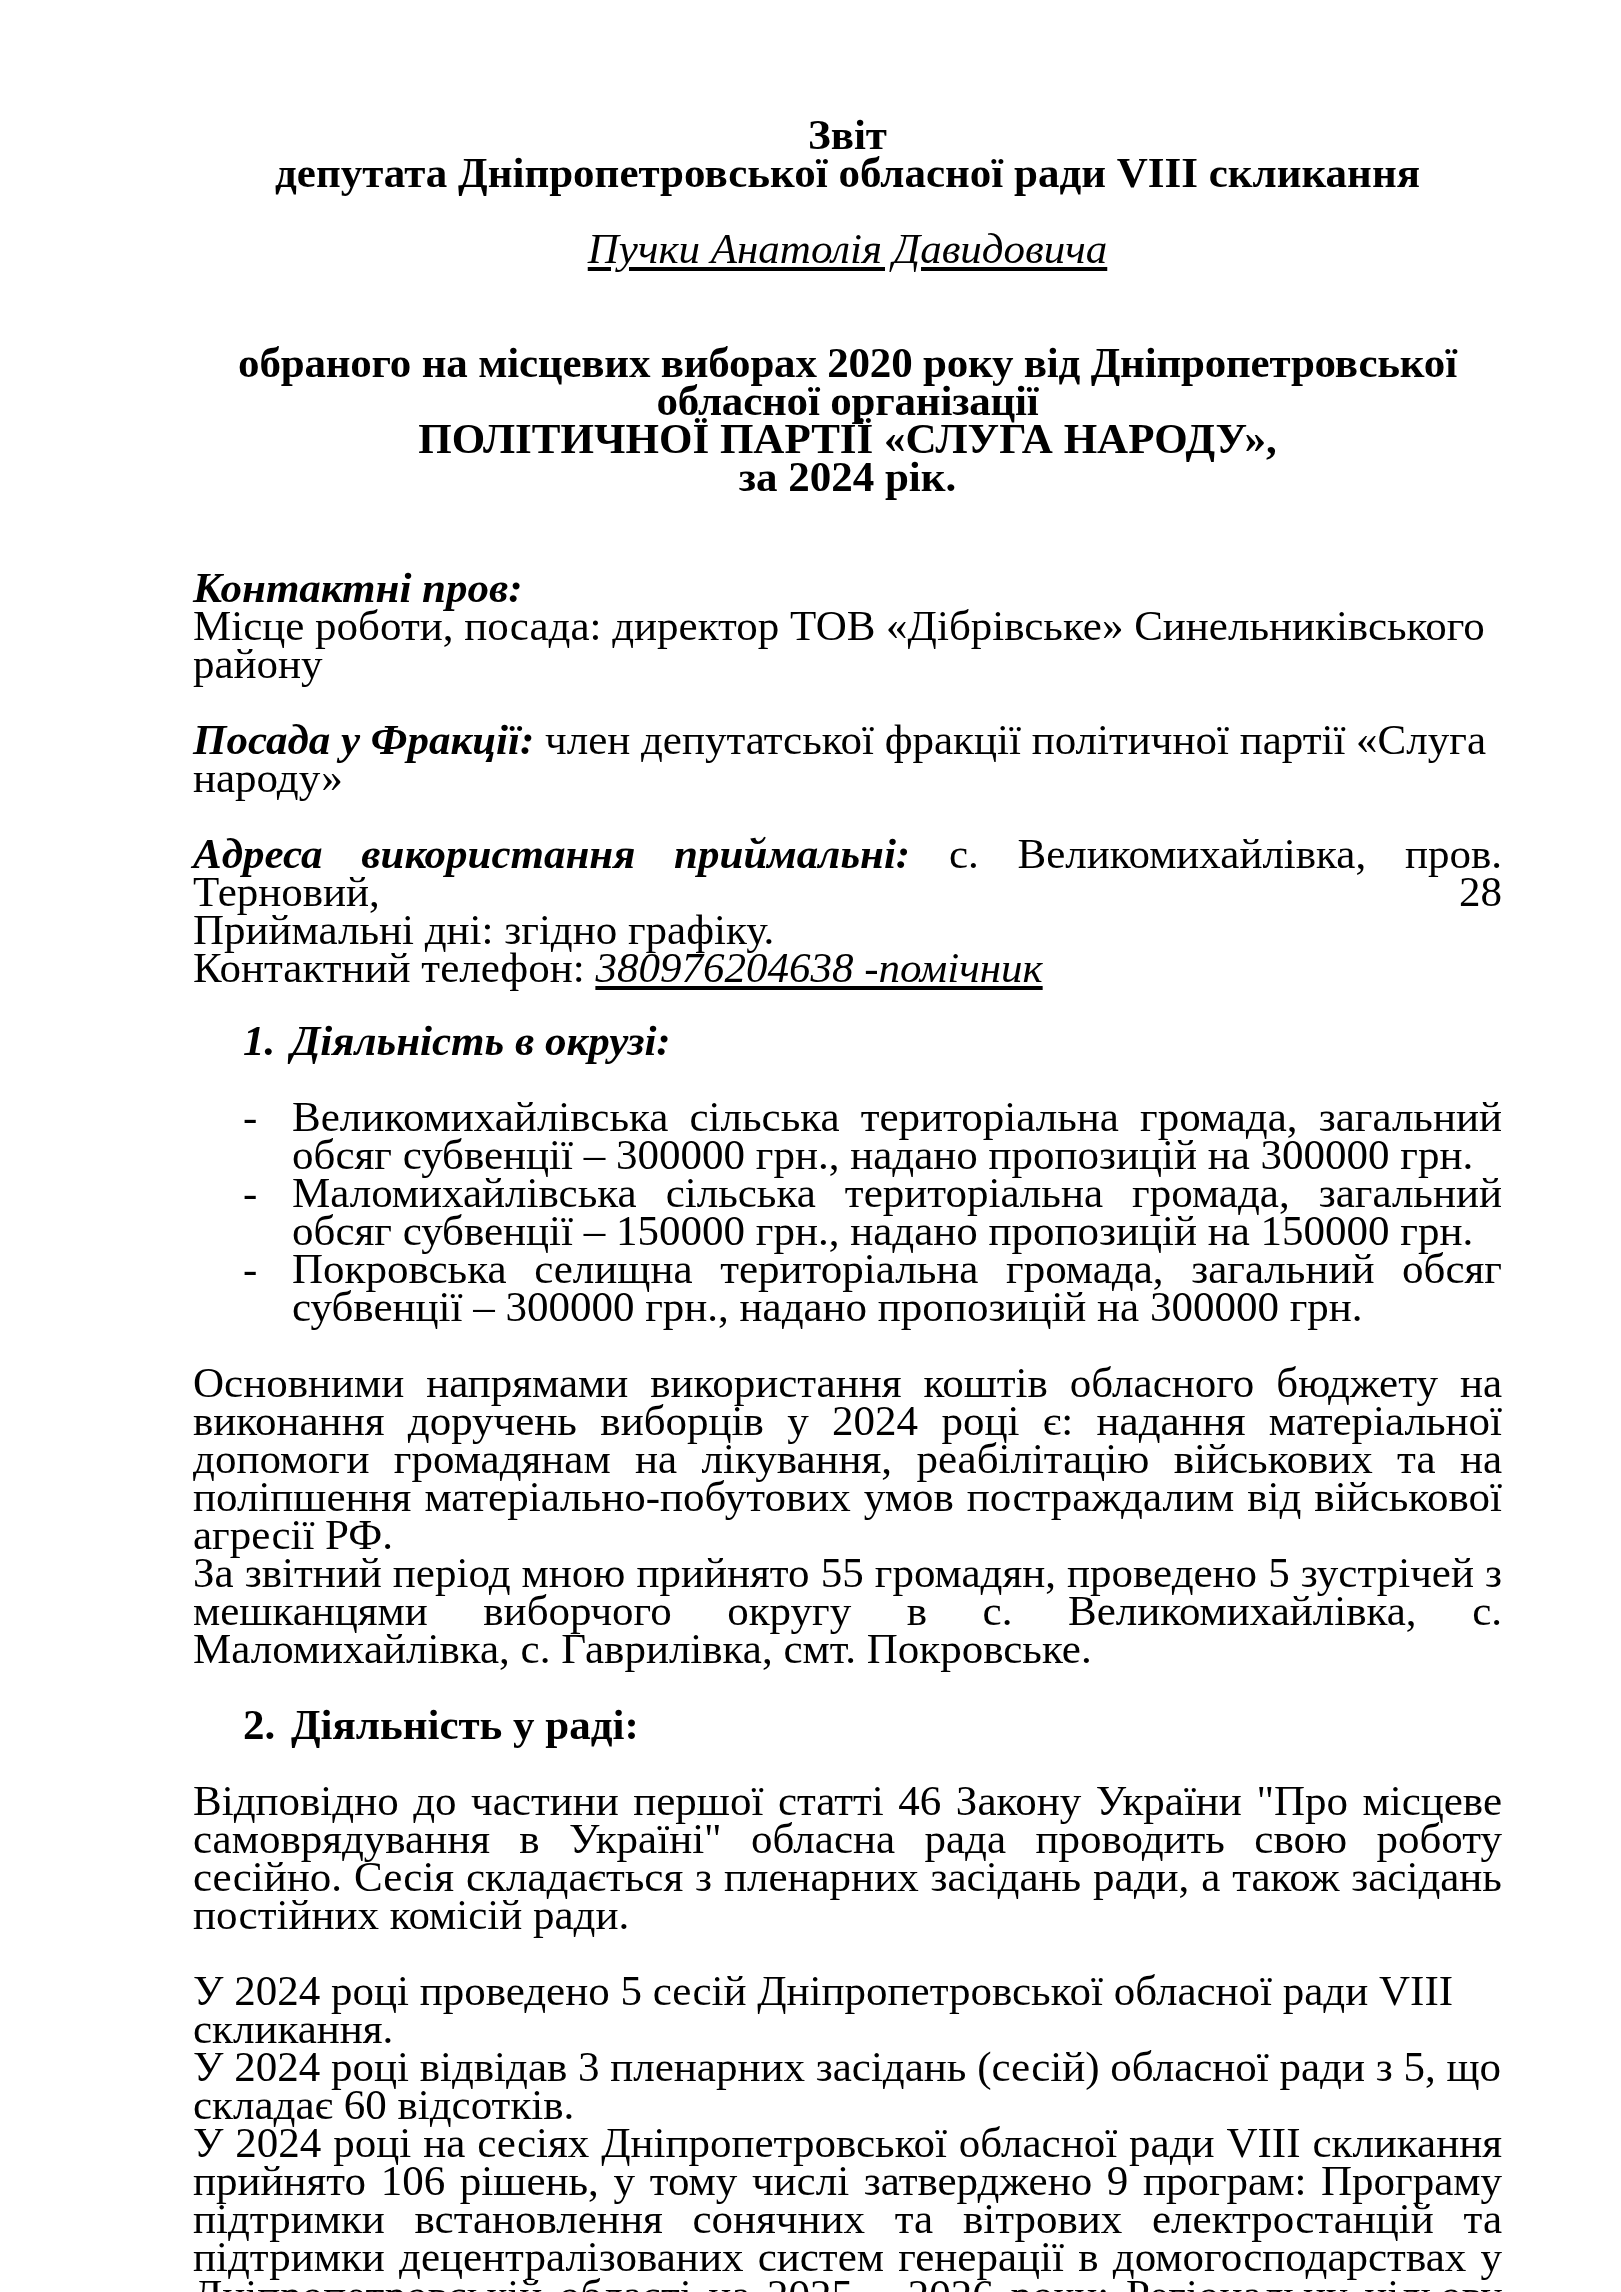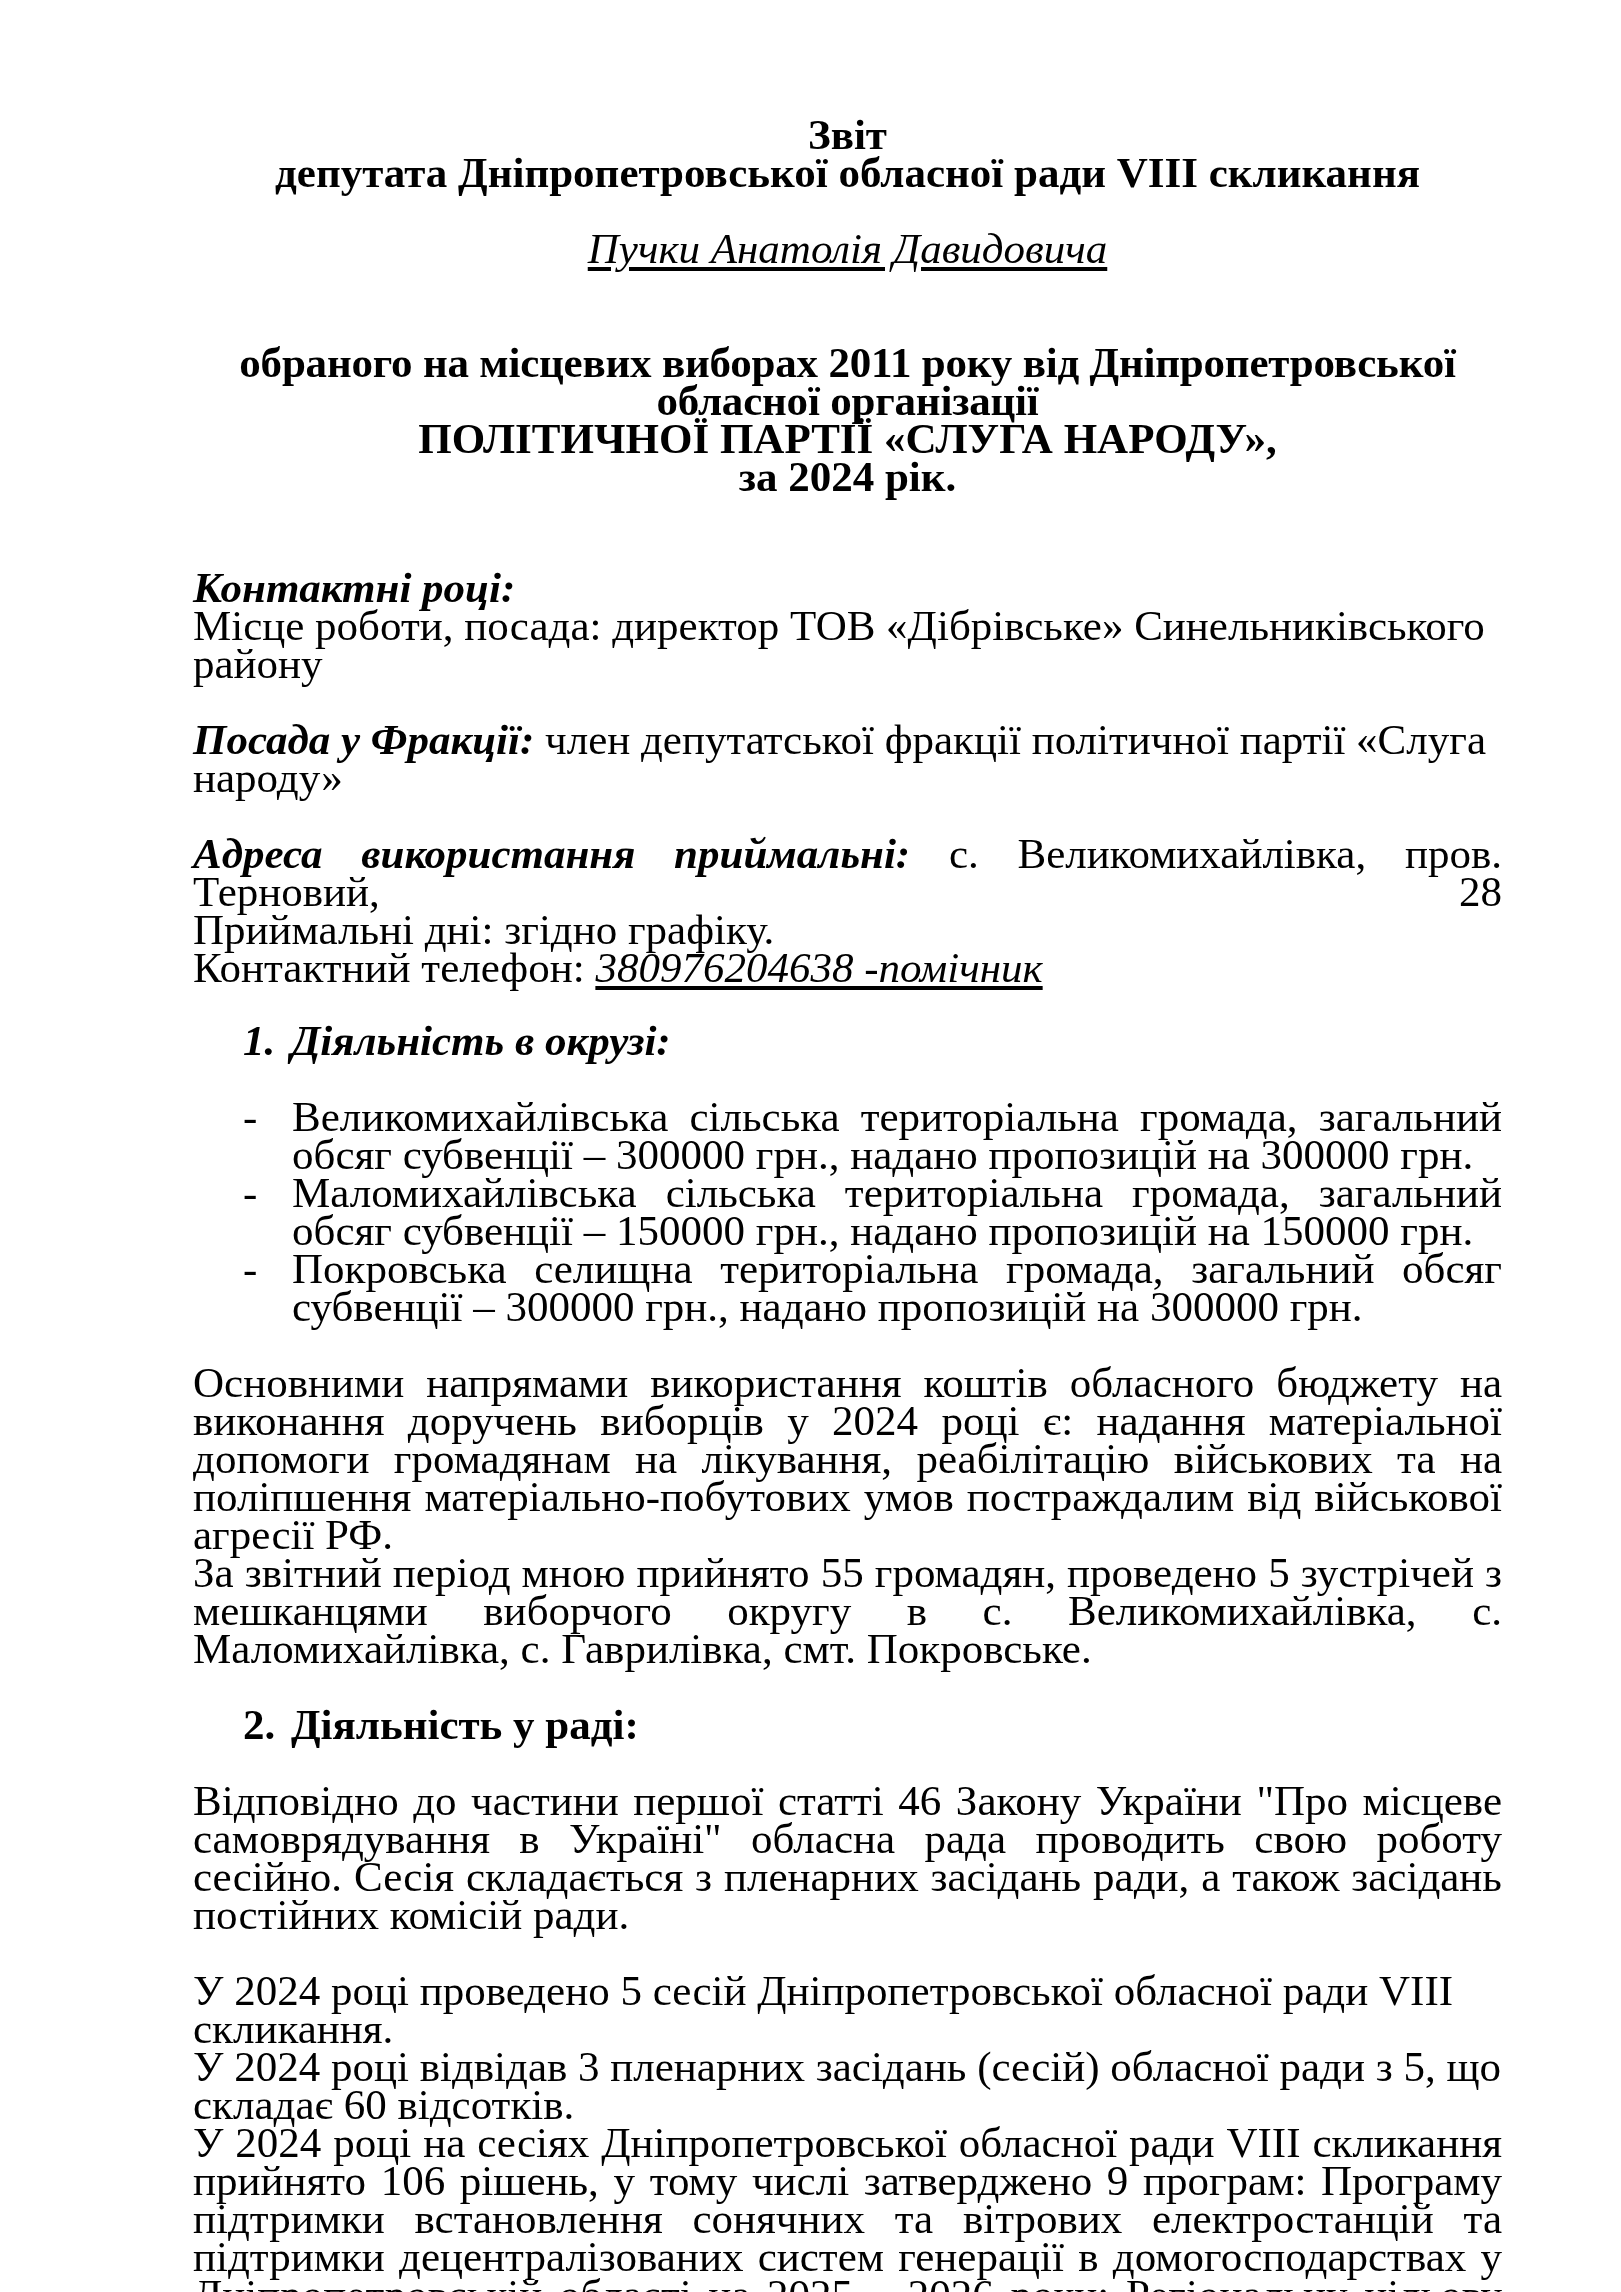--- a/index.html
+++ b/index.html
@@ -30,26 +30,26 @@
 </head>
 <body>
 
 <div class="page">
 
   <p class="center bold">Звіт</p>
   <p class="center bold">депутата Дніпропетровської обласної ради VIII скликання</p>
   <div class="gap1"></div>
   <p class="center italic u">Пучки Анатолія Давидовича</p>
   <div class="gap2"></div>
-  <p class="center bold" style="letter-spacing:-0.2px;">обраного на місцевих виборах 2011 року від Дніпропетровської обласної організації</p>
+  <p class="center bold" style="letter-spacing:-0.2px;">обраного на місцевих виборах 2020 року від Дніпропетровської обласної організації</p>
   <p class="center bold">ПОЛІТИЧНОЇ ПАРТІЇ «СЛУГА НАРОДУ»,</p>
   <p class="center bold">за 2024 рік.</p>
   <div class="gap2" style="height:73px;"></div>
 
-  <p class="bold italic">Контактні році:</p>
+  <p class="bold italic">Контактні пров:</p>
   <p>Місце роботи, посада: директор ТОВ «Дібрівське» Синельниківського району</p>
   <div class="gap1"></div>
   <p>
     <span class="bold italic">Посада у Фракції:</span><span> член депутатської фракції політичної партії «Слуга народу»</span>
   </p>
   <div class="gap1"></div>
   <p class="justify-full">
     <span class="bold italic">Адреса використання приймальні:</span><span> с. Великомихайлівка, пров. Терновий, 28</span>
   </p>
   <p>Приймальні дні: згідно графіку.</p>

